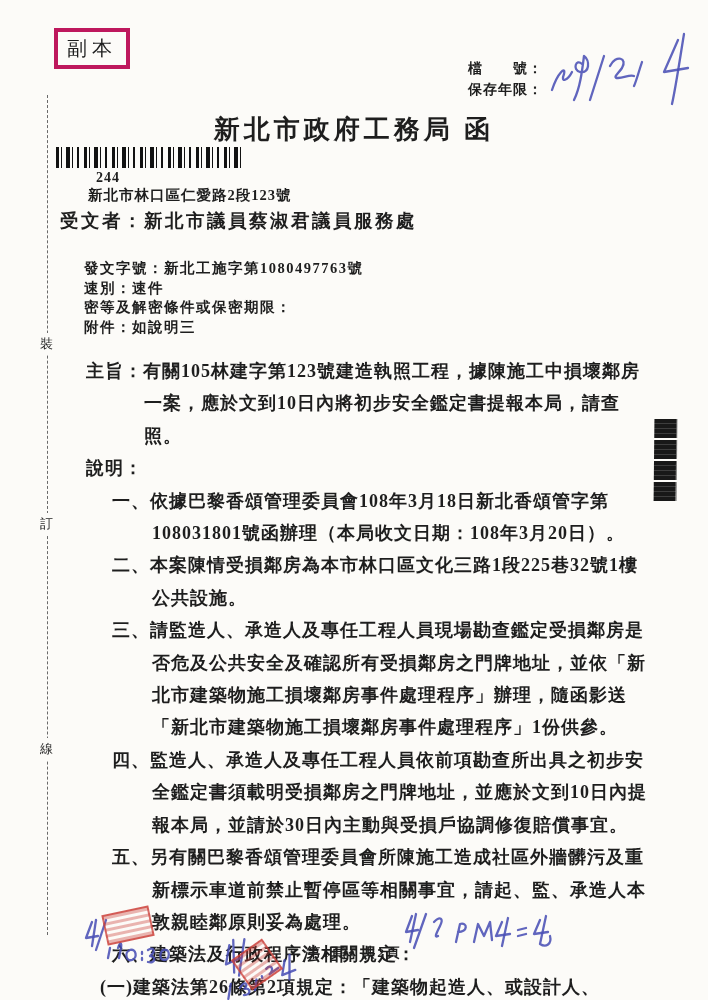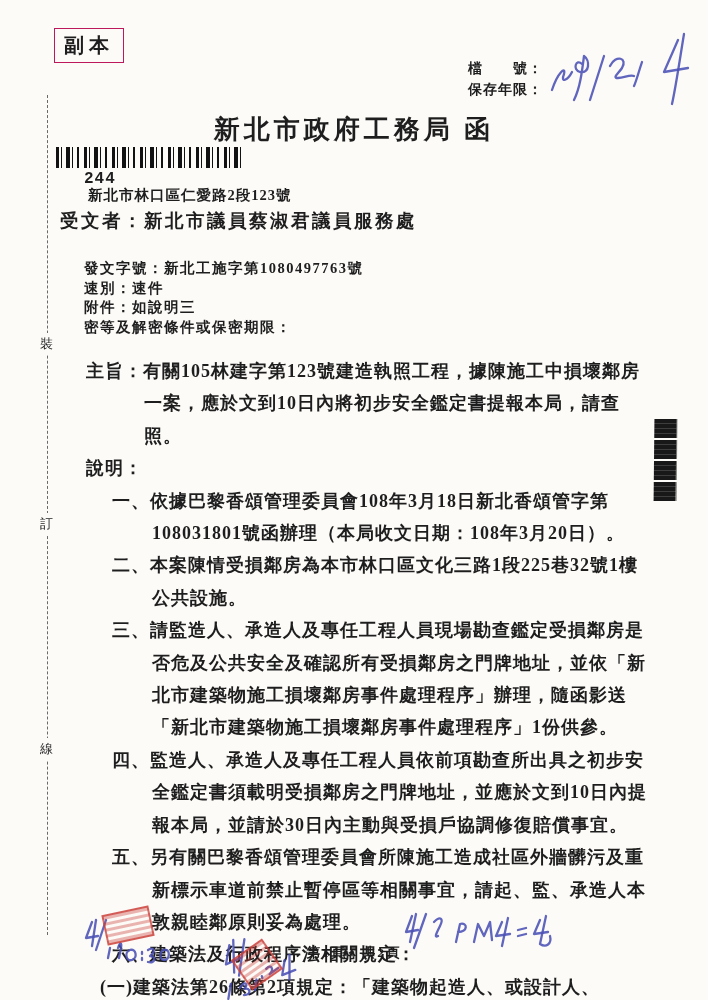--- a/index.html
+++ b/index.html
@@ -4,35 +4,35 @@
 <style>
   html,body{margin:0;padding:0;background:#e8e8e8;}
   .page{
     position:relative;width:708px;height:1000px;margin:0 auto;
     background:#fcfbf8;overflow:hidden;
     font-family:"Liberation Serif","DejaVu Serif",serif;
     color:#1e1e1e;
   }
   
   .copy-box{
-    position:absolute;left:54px;top:28px;border:1px solid #be185d;
-    padding:3px 9px;font-size:20px;font-weight:700;letter-spacing:5px;
+    position:absolute;left:54px;top:28px;border:4px solid #be185d;
+    padding:3px 9px;font-size:20px;font-weight:400;letter-spacing:5px;
   }
   
   .file-block{position:absolute;left:468px;top:30px;font-size:14px;font-weight:700;line-height:21px;letter-spacing:1px;margin-top:28px;}
   
   .doc-title{position:absolute;left:0;top:80px;width:100%;text-align:center;font-size:26px;font-weight:700;letter-spacing:4px;margin-top:32px;}
   
   .agency{position:absolute;left:363px;top:114px;font-size:13.5px;line-height:18.6px;letter-spacing:.5px;font-weight:600;}
   
   .barcode{
     position:absolute;left:56px;top:147px;width:188px;height:21px;
     background:repeating-linear-gradient(90deg,#121212 0 3px,#fcfbf8 3px 5px,#121212 5px 6px,#fcfbf8 6px 10px,#121212 10px 14px,#fcfbf8 14px 16px,#121212 16px 17px,#fcfbf8 17px 21px,#121212 21px 23px,#fcfbf8 23px 28px);
   }
-  .zip{position:absolute;left:84px;top:170px;font-size:16px;letter-spacing:1px;font-weight:600;font-family:Liberation Mono, monospace;}
+  .zip{position:absolute;left:96px;top:170px;font-size:14px;letter-spacing:1px;font-weight:600;}
   .raddr{position:absolute;left:88px;top:186px;font-size:14.5px;letter-spacing:1px;font-weight:600;}
   .recipient{position:absolute;left:60px;top:208px;font-size:18.5px;letter-spacing:2.5px;font-weight:600;}
   
   .meta{position:absolute;left:84px;top:259px;font-size:14.5px;line-height:19.6px;letter-spacing:1.5px;font-weight:600;}
   
   .body{position:absolute;left:86px;top:355px;right:54px;font-size:18px;line-height:32.4px;letter-spacing:1px;font-weight:600;}
   .subject{padding-left:58px;text-indent:-58px;}
   .item{margin-left:26px;padding-left:40px;text-indent:-40px;}
   .subitem{margin-left:14px;padding-left:44px;text-indent:-44px;}
   
@@ -87,22 +87,22 @@
 
 
   <div class="barcode"></div>
   <div class="zip">244</div>
   <div class="raddr">新北市林口區仁愛路2段123號</div>
   <div class="recipient">受文者：新北市議員蔡淑君議員服務處</div>
 
   <div class="meta">
     <div>發文字號：新北工施字第1080497763號</div>
     <div>速別：速件</div>
+    <div>密等及解密條件或保密期限：</div>
     <div>附件：如說明三</div>
-    <div>密等及解密條件或保密期限：</div>
   </div>
 
   <div class="body">
     <div class="subject"><span>主旨：</span><span>有關105林建字第123號建造執照工程，據陳施工中損壞鄰房一案，應於文到10日內將初步安全鑑定書提報本局，請查照。</span></div>
     <div>說明：</div>
     <div class="item"><span>一、</span><span>依據巴黎香頌管理委員會108年3月18日新北香頌管字第108031801號函辦理（本局收文日期：108年3月20日）。</span></div>
     <div class="item"><span>二、</span><span>本案陳情受損鄰房為本市林口區文化三路1段225巷32號1樓公共設施。</span></div>
     <div class="item"><span>三、</span><span>請監造人、承造人及專任工程人員現場勘查鑑定受損鄰房是否危及公共安全及確認所有受損鄰房之門牌地址，並依「新北市建築物施工損壞鄰房事件處理程序」辦理，隨函影送「新北市建築物施工損壞鄰房事件處理程序」1份供參。</span></div>
     <div class="item"><span>四、</span><span>監造人、承造人及專任工程人員依前項勘查所出具之初步安全鑑定書須載明受損鄰房之門牌地址，並應於文到10日內提報本局，並請於30日內主動與受損戶協調修復賠償事宜。</span></div>
     <div class="item"><span>五、</span><span>另有關巴黎香頌管理委員會所陳施工造成社區外牆髒污及重新標示車道前禁止暫停區等相關事宜，請起、監、承造人本敦親睦鄰原則妥為處理。</span></div>

